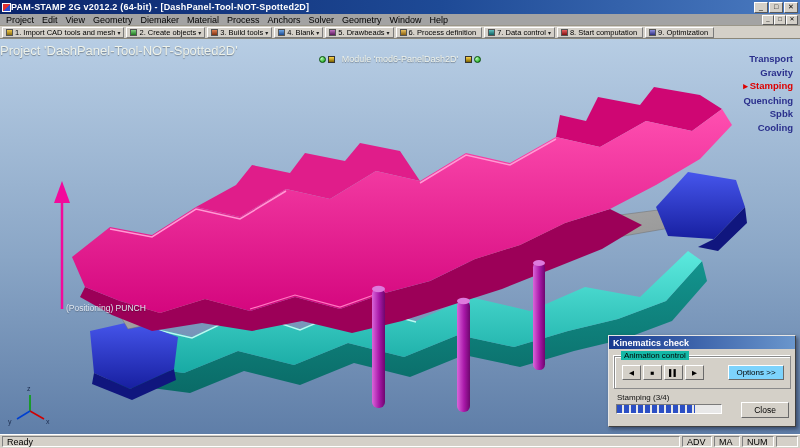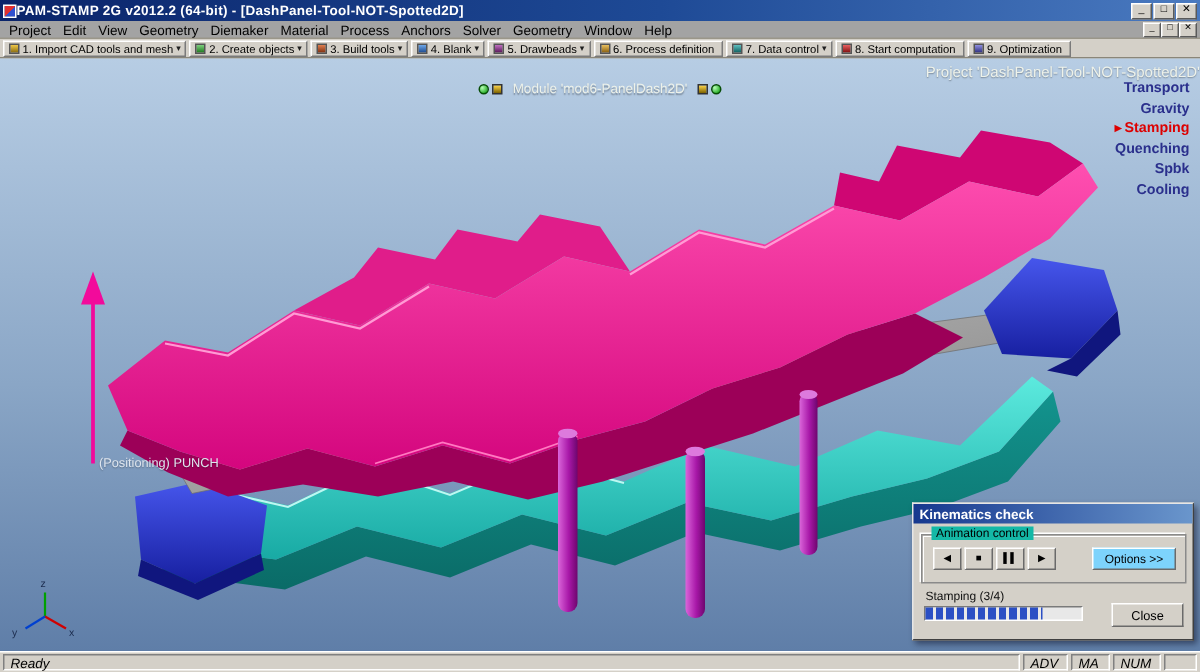--- a/index.html
+++ b/index.html
@@ -31,22 +31,22 @@
     background: #d4d0c8; border: 1px solid; border-color: #ffffff #7a7a7a #7a7a7a #ffffff;
     white-space: nowrap; font-size: 7.5px; font-family: "Liberation Sans", sans-serif; }
   .tb-icon { width: 7px; height: 7px; border: 1px solid #555; flex: none; }
   .dd { font-size: 6px; color: #202020; }
 
   
   .viewport { position: relative; width: 800px; height: 395px;
     background: linear-gradient(180deg,#b7cde4 0%,#8aa6c6 55%,#5f7ea8 100%); overflow: hidden; }
   .viewport svg { position: absolute; left: 0; top: 0; }
 
-  .proj-line1 { position: absolute; top: 4px; left: 0; width: 100%; text-align: right;
-    color: #eef2ea; font-size: 10px; text-shadow: 0 1px 1px rgba(0,0,0,.35); }
+  .proj-line1 { position: absolute; top: 4px; left: 0; width: 100%; text-align: left;
+    color: #eef2ea; font-size: 13px; text-shadow: 0 1px 1px rgba(0,0,0,.35); }
   .proj-line2 { position: absolute; top: 15px; left: 0; width: 100%; text-align: center;
     color: #eef2ea; font-size: 9px; text-shadow: 0 1px 1px rgba(0,0,0,.35); }
   .proj-line2 .txt { margin: 0 5px; }
   .led { width: 7px; height: 7px; border-radius: 50%; display: inline-block; vertical-align: -1px;
     background: radial-gradient(circle at 30% 30%, #b6ffb6, #009600); border: 1px solid #064d06; }
   .chip { width: 7px; height: 7px; display: inline-block; vertical-align: -1px; margin: 0 2px;
     background: linear-gradient(#ffd54a,#7d6300); border: 1px solid #333; }
 
   .stages { position: absolute; top: 13px; right: 7px; text-align: right; font-size: 9.5px;
     font-weight: bold; color: #2a2f8c; line-height: 13.5px; }
@@ -76,21 +76,21 @@
   .progress { position: absolute; left: 7px; top: 68px; width: 106px; height: 10px;
     border: 1px solid; border-color: #7a7a7a #ffffff #ffffff #7a7a7a; background: #e8e8e8; }
   .progress-fill { height: 100%; background: repeating-linear-gradient(90deg,#2b4fc4 0 5px,#e8e8e8 5px 7px); }
   .close-btn { position: absolute; right: 6px; top: 66px; width: 48px; height: 16px; background: #d4d0c8;
     border: 1px solid; border-color: #ffffff #6a6a6a #6a6a6a #ffffff; font-size: 8.5px; padding: 0; }
 
   
   .statusbar { height: 14px; background: #d4d0c8; display: flex; align-items: center;
     font-size: 9px; padding: 1px 2px; gap: 2px; border-top: 1px solid #fff; }
   .sp { border: 1px solid; border-color: #808080 #ffffff #ffffff #808080; height: 11px;
-    padding: 0 4px; line-height: 10px; white-space: nowrap; font-style: italic; }
+    padding: 0 4px; line-height: 10px; white-space: nowrap; }
   .sp-main { flex: 1; }
   .sp-adv { width: 30px; } .sp-ma { width: 26px; } .sp-num { width: 32px; } .sp-ovr { width: 22px; }
 </style>
 </head>
 <body>
 
 <div class="app">
 
   <div class="titlebar">
     <span class="app-icon"></span>

